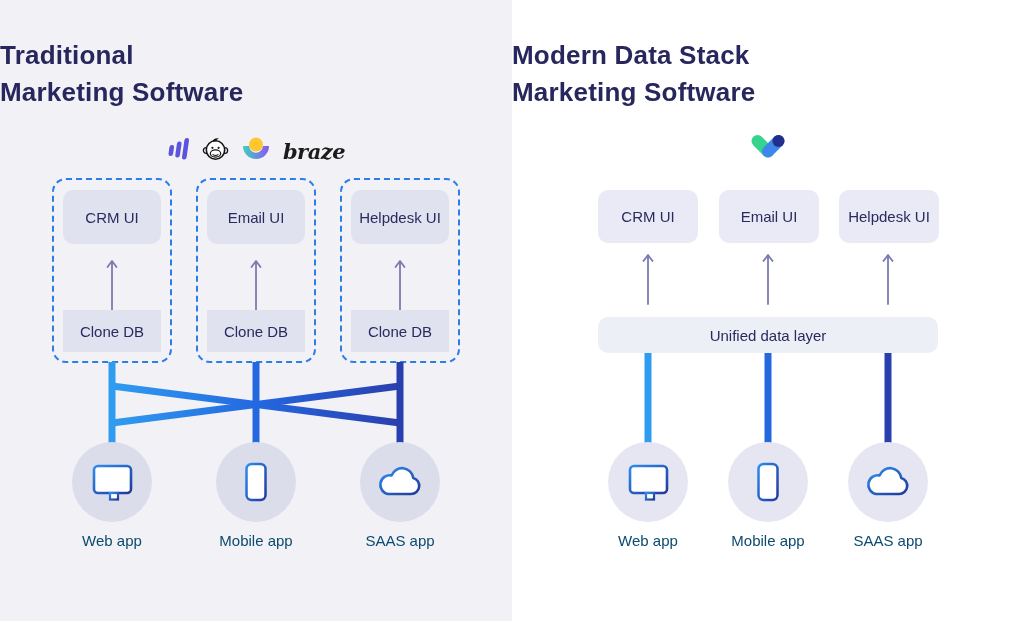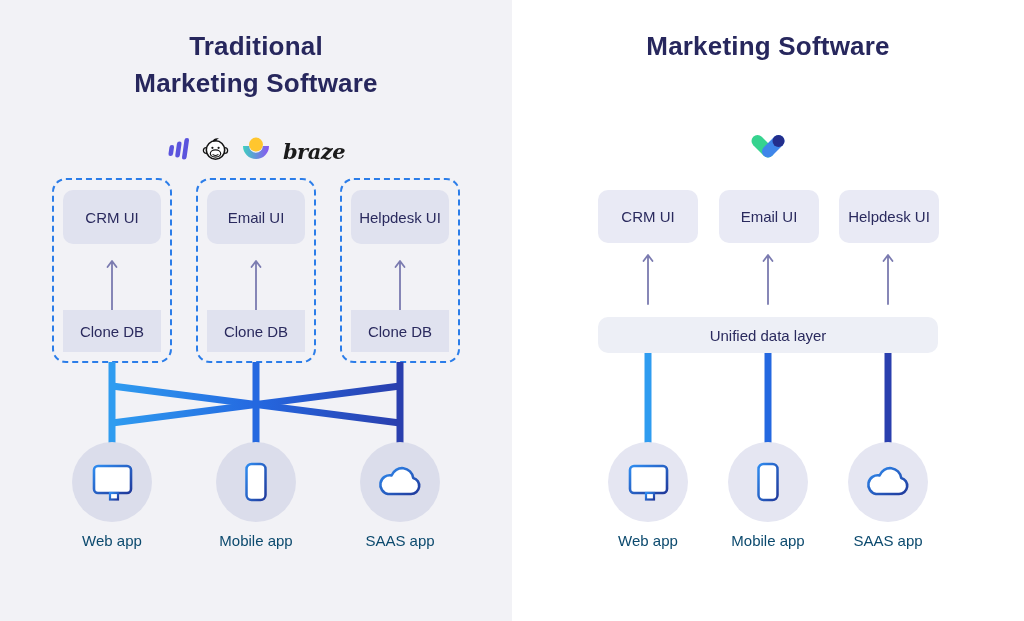--- a/index.html
+++ b/index.html
@@ -11,22 +11,22 @@
     overflow: hidden;
     background: #ffffff;
   }
   .panel {
     position: absolute; top: 0; width: 512px; height: 621px;
   }
   .panel-left  { left: 0;   background: #f2f2f6; }
   .panel-right { left: 512px; background: #ffffff; }
 
   .title {
-    position: absolute; top: 28px; left: 0; width: 512px;
-    text-align: center; font-size: 26px; font-weight: 700;
+    position: absolute; top: 37px; left: 0; width: 512px;
+    text-align: left; font-size: 26px; font-weight: 700;
     line-height: 37px; color: #27275d; letter-spacing: 0.2px;
   }
 
   .logos-row {
     position: absolute; top: 134px; left: 0; width: 512px; height: 34px;
     display: flex; align-items: center; justify-content: center; gap: 11px;
   }
   .braze-word {
     font-family: "DejaVu Serif", serif; font-style: italic; font-weight: 700;
     font-size: 21px; color: #1b1b1b; letter-spacing: -0.5px; line-height: 1;
@@ -212,20 +212,21 @@
   </div>
 
   <div class="app-label ll-0">Web app</div>
   <div class="app-label ll-1">Mobile app</div>
   <div class="app-label ll-2">SAAS app</div>
 </div>
 
 <div class="panel panel-right">
 
   <div class="title">
+    <div>Modern Data Stack</div>
     <div>Marketing Software</div>
   </div>
 
   <div class="logos-row">
     <span>
       <svg width="40" height="34" viewBox="0 0 40 34">
         <line x1="9.5" y1="9" x2="20" y2="19.5" stroke="#36d38f" stroke-width="12" stroke-linecap="round"></line>
         <line x1="20" y1="19.5" x2="30.5" y2="9" stroke="#3f86ea" stroke-width="12" stroke-linecap="round"></line>
         <circle cx="30.5" cy="9" r="6" fill="#232e8c"></circle>
       </svg>

